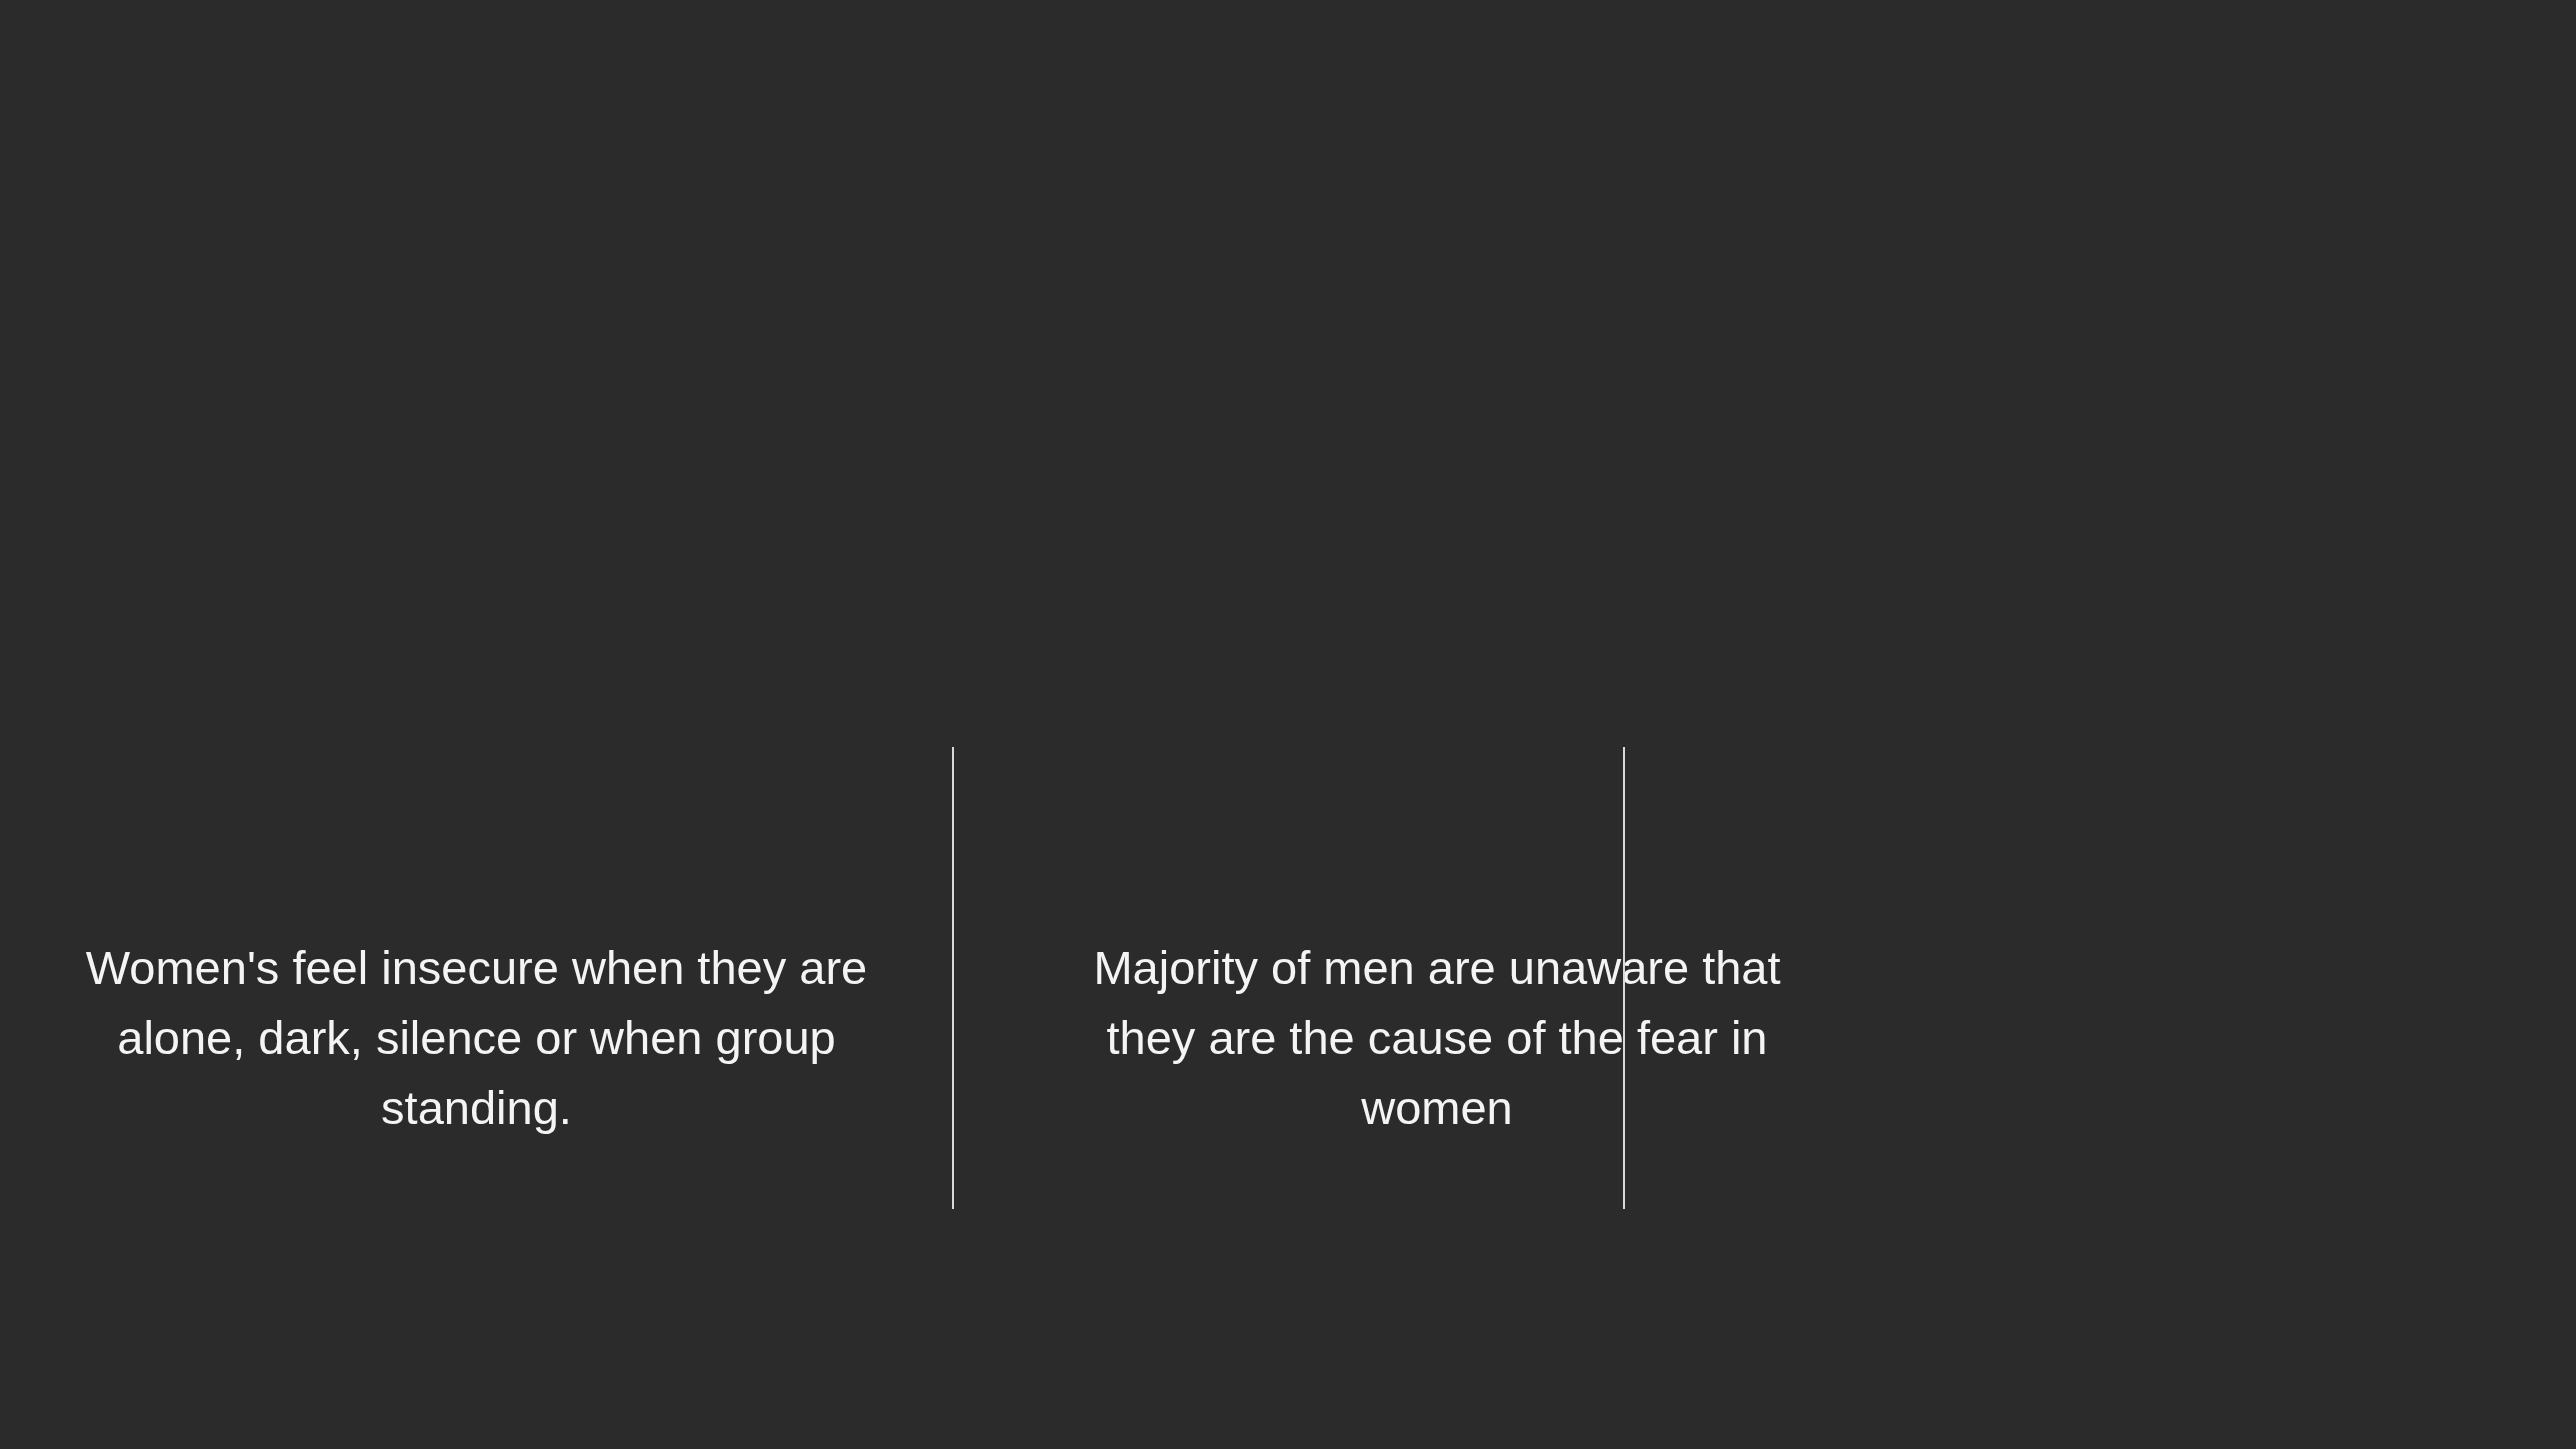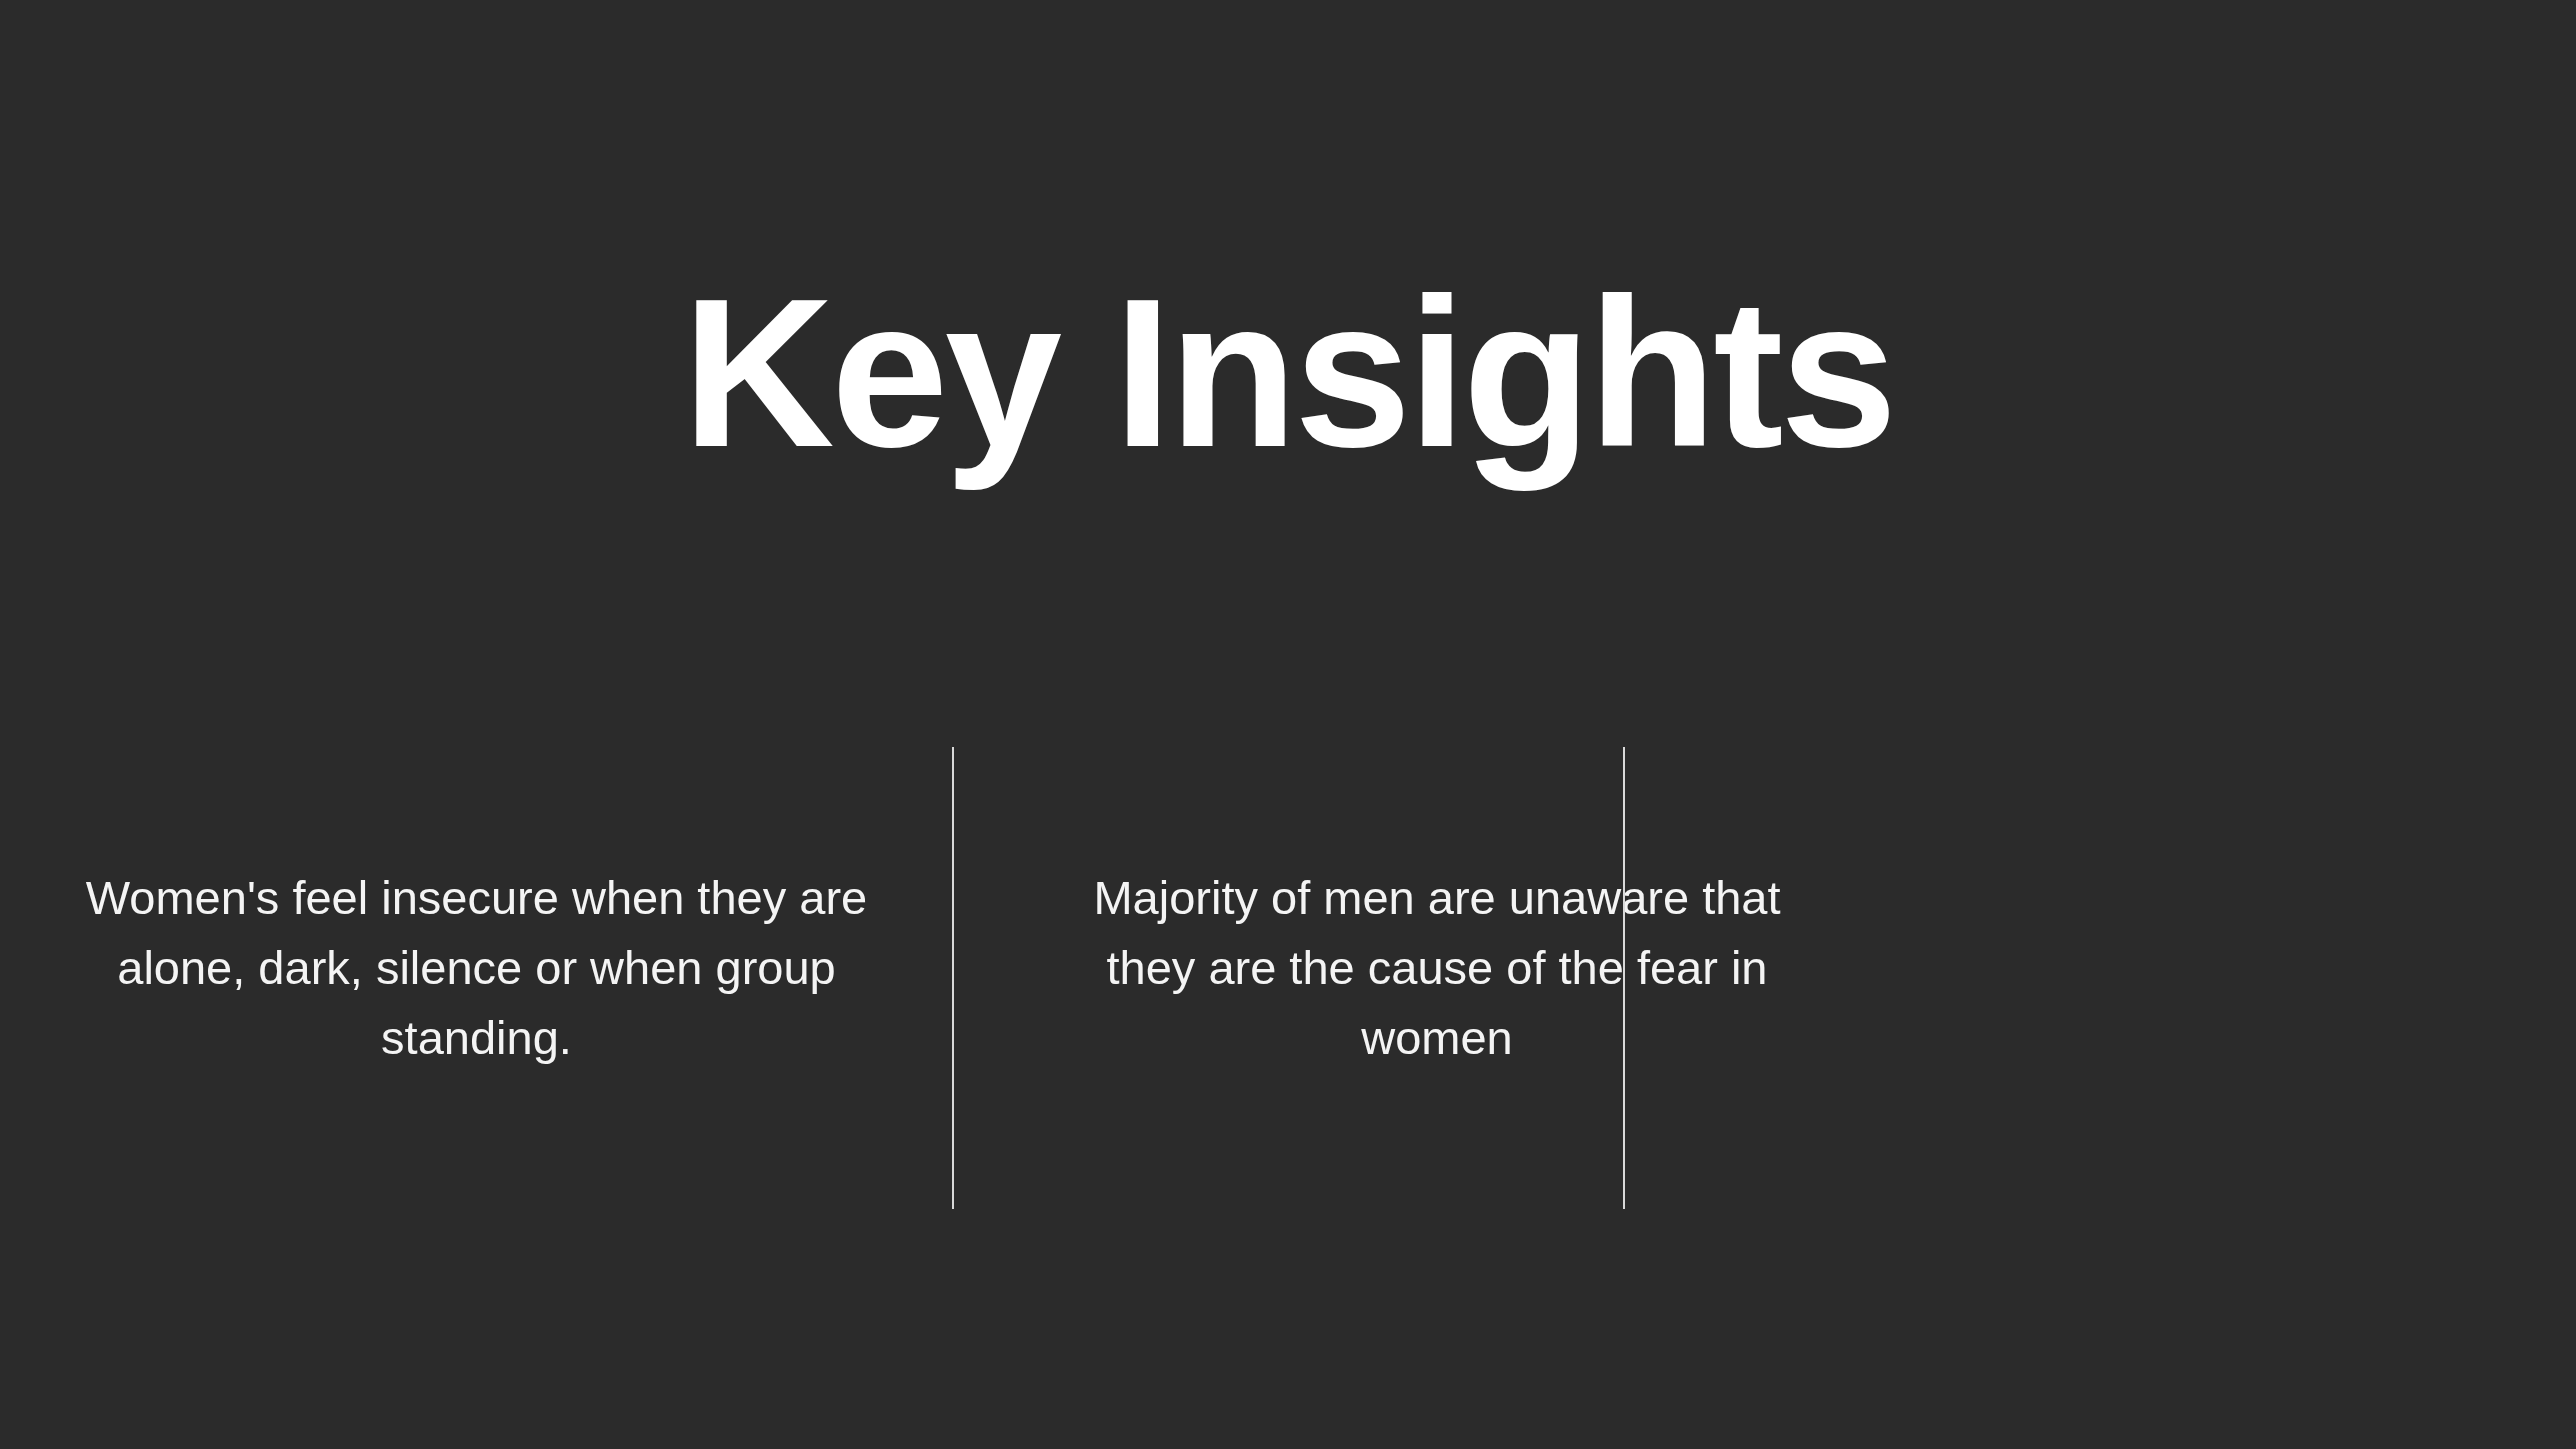--- a/index.html
+++ b/index.html
@@ -42,21 +42,21 @@
 
   
   .columns {
     position: absolute;
     left: 0;
     top: 747px;
     width: 2576px;
     height: 465px;
     display: flex;
     flex-direction: row;
-    align-items: flex-start;
+    align-items: center;
   }
 
   .column {
     position: relative;
     box-sizing: border-box;
     display: flex;
     justify-content: center;
   }
 
   .col-1 { width: 953px; padding: 116px 63px 0 63px; }
@@ -84,23 +84,20 @@
     background: #d9d9d9;
   }
   .divider-1 { left: 952px; }
   .divider-2 { left: 1623px; }
 </style>
 </head>
 <body>
 
 <div class="slide" style="background: rgb(43, 43, 43);">
 
-  <div class="title-wrap">
-    <h1 class="slide-title" style="color: rgb(255, 255, 255);">Key Insights</h1>
-  </div>
 
   <div class="columns">
 
     <div class="column col-1">
       <p class="col-text" style="color: rgb(244, 244, 244);">Women's feel insecure when they are alone, dark, silence or when group standing.</p>
     </div>
 
 
     <div class="column col-3">
       <p class="col-text" style="color: rgb(244, 244, 244);">Majority of men are unaware that they are the cause of the fear in women</p>

